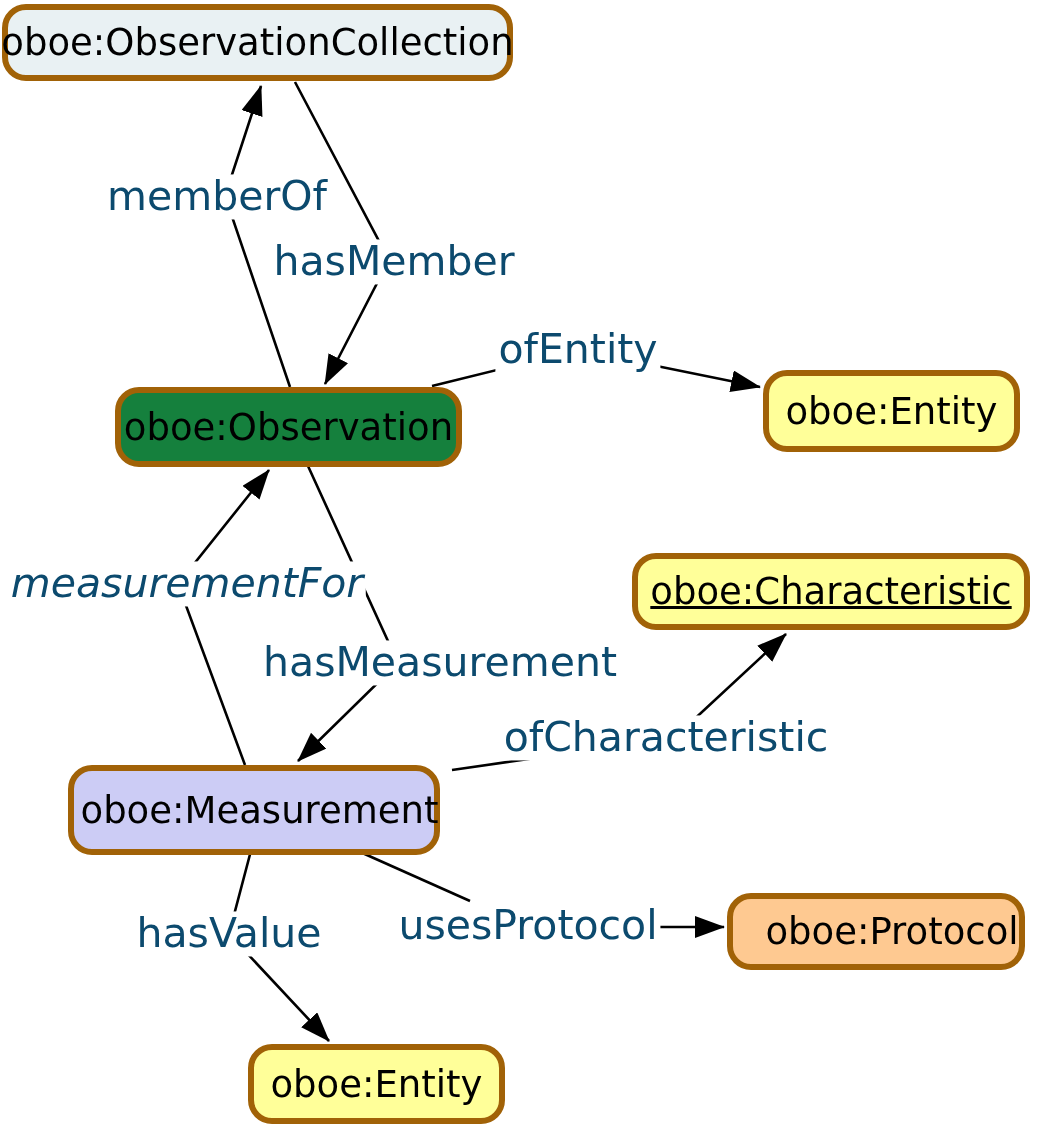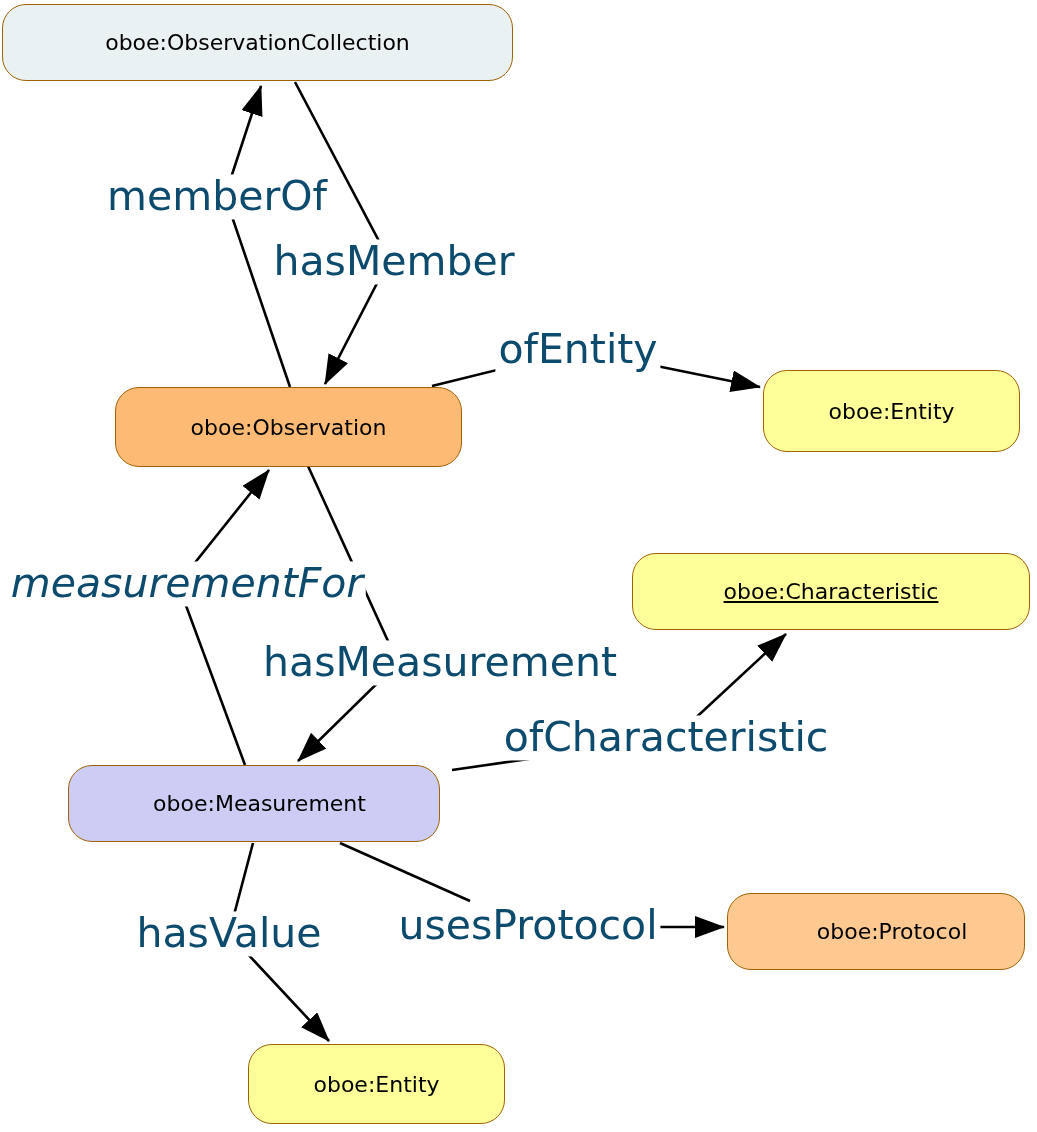--- a/index.html
+++ b/index.html
@@ -24,27 +24,27 @@
     color: #0c4a6e;
     font-size: 41px;
     line-height: 1.1;
     padding: 0 3px;
     white-space: nowrap;
     z-index: 2;
   }
   .node {
     position: absolute;
     box-sizing: border-box;
-    border: 1px solid #a16207;
+    border: 6px solid #a16207;
     border-radius: 24px;
     display: flex;
     align-items: center;
     justify-content: center;
     color: #000000;
-    font-size: 22px;
+    font-size: 37px;
     white-space: nowrap;
     z-index: 3;
   }
 </style>
 </head>
 <body>
 
 <div id="canvas">
   <svg id="edge-layer" viewBox="0 0 1037 1132" xmlns="http://www.w3.org/2000/svg">
     <defs>
@@ -64,19 +64,19 @@
     </svg>
 <div class="edge-label" style="left: 217px; top: 197px;">memberOf</div>
     <div class="edge-label" style="left: 394px; top: 262px;">hasMember</div>
     <div class="edge-label" style="left: 578px; top: 350px;">ofEntity</div>
     <div class="edge-label" style="left: 187px; top: 584px; font-style: italic;">measurementFor</div>
     <div class="edge-label" style="left: 412px; top: 663px; margin-left: 28px;">hasMeasurement</div>
     <div class="edge-label" style="left: 666px; top: 738px;">ofCharacteristic</div>
     <div class="edge-label" style="left: 528px; top: 926px;">usesProtocol</div>
     <div class="edge-label" style="left: 229px; top: 934px;">hasValue</div>
     <div class="node" style="left: 2px; top: 4px; width: 511px; height: 77px; background: rgb(233, 241, 243);">oboe:ObservationCollection</div>
-    <div class="node" style="left: 115px; top: 387px; width: 347px; height: 80px; background: #fdba74;">oboe:Observation</div>
+    <div class="node" style="left: 115px; top: 387px; width: 347px; height: 80px; background: #15803d;">oboe:Observation</div>
     <div class="node" style="left: 763px; top: 370px; width: 257px; height: 82px; background: rgb(255, 255, 153);">oboe:Entity</div>
     <div class="node" style="left: 632px; top: 553px; width: 398px; height: 77px; background: rgb(255, 255, 153); text-decoration: underline;">oboe:Characteristic</div>
-    <div class="node" style="left: 68px; top: 765px; width: 372px; height: 77px; background: rgb(204, 204, 245); padding-left: 11px;">oboe:Measurement</div>
+    <div class="node" style="left: 68px; top: 765px; width: 372px; height: 90px; background: rgb(204, 204, 245); padding-left: 11px;">oboe:Measurement</div>
     <div class="node" style="left: 727px; top: 893px; width: 298px; height: 77px; background: rgb(254, 201, 145); padding-left: 32px;">oboe:Protocol</div>
     <div class="node" style="left: 248px; top: 1044px; width: 257px; height: 80px; background: rgb(255, 255, 153);">oboe:Entity</div>
   </div>
 
 </body></html>

